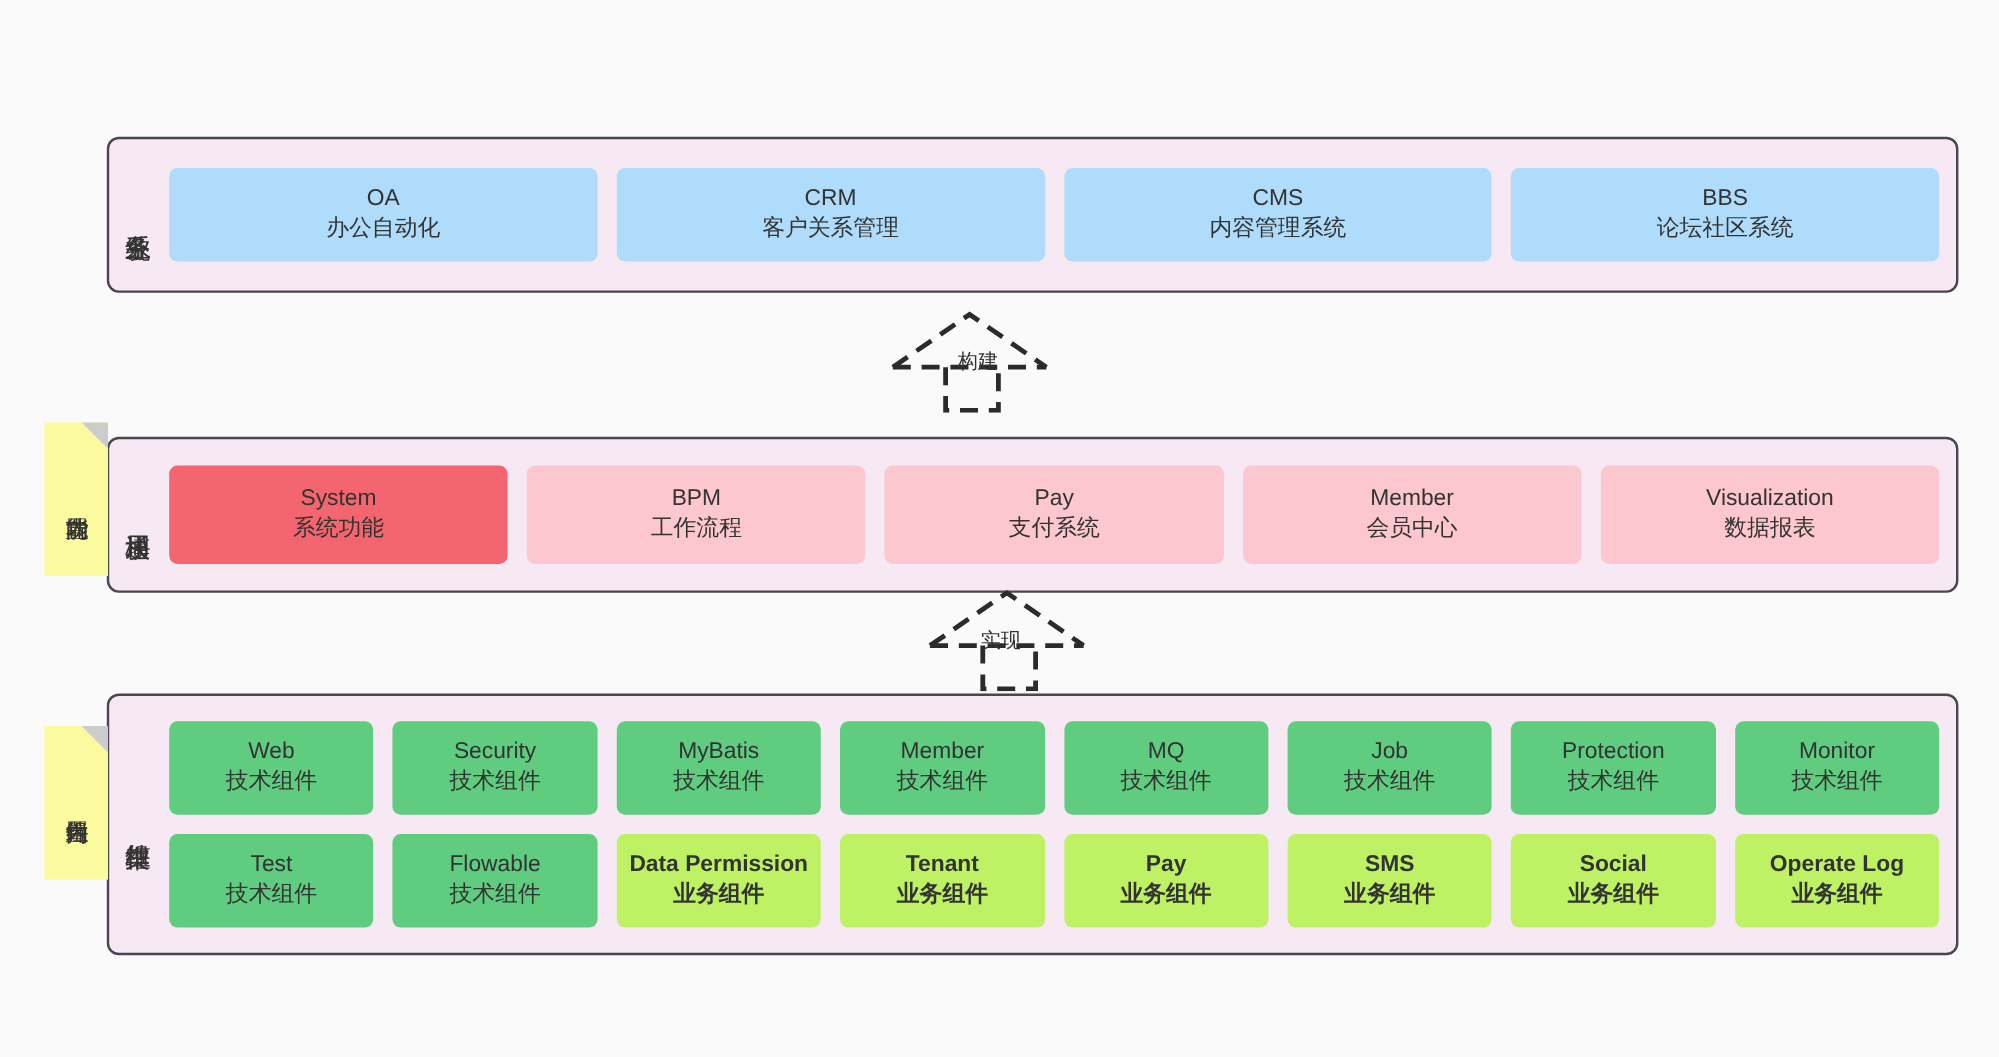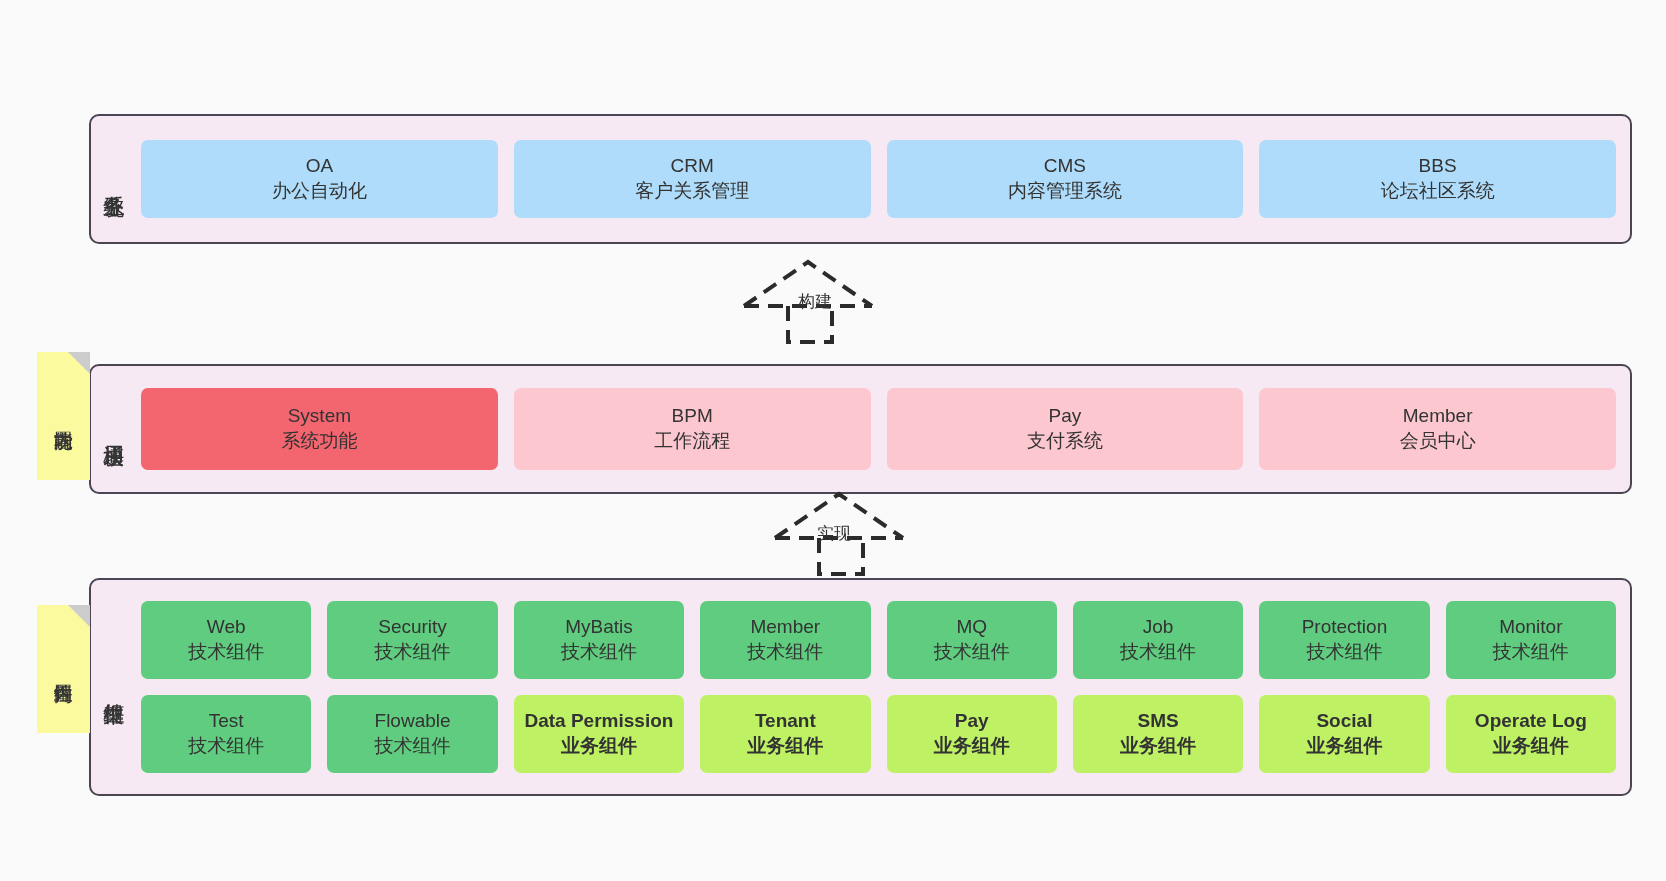--- a/index.html
+++ b/index.html
@@ -190,20 +190,24 @@
       <div class="card c-pink">
         <span class="t1">Pay</span>
         <span class="t2">支付系统</span>
       </div>
 
       <div class="card c-pink">
         <span class="t1">Member</span>
         <span class="t2">会员中心</span>
       </div>
 
+      <div class="card c-pink">
+        <span class="t1">Visualization</span>
+        <span class="t2">数据报表</span>
+      </div>
 
     </div>
   </div>
 </div>
 
 <div class="connector" style="left:771px; top:490px; width:150px; height:86px;">
   <svg width="150" height="86" viewBox="0 0 150 86">
     <path d="M 4 48 L 68 4 L 132 48" fill="none" stroke="#2b2b2b" stroke-width="4" stroke-dasharray="15 9" stroke-linecap="butt"></path>
     <path d="M 4 48 L 132 48" fill="none" stroke="#2b2b2b" stroke-width="4" stroke-dasharray="15 9" stroke-linecap="butt"></path>
     <path d="M 48 48 L 48 84 L 92 84 L 92 48" fill="none" stroke="#2b2b2b" stroke-width="4" stroke-dasharray="15 9" stroke-linecap="butt"></path>

